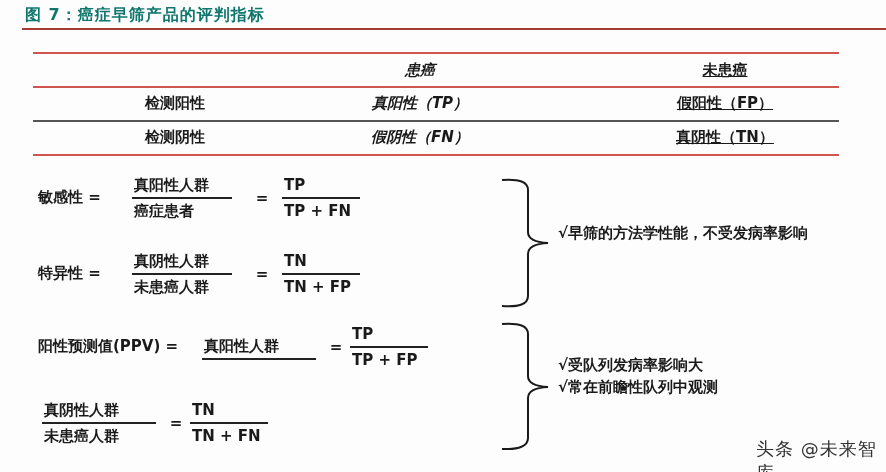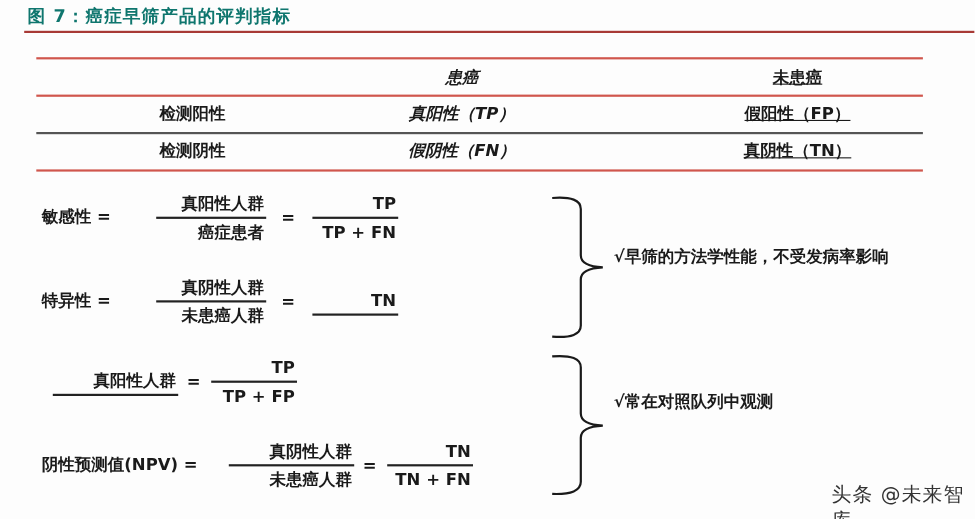--- a/index.html
+++ b/index.html
@@ -24,21 +24,21 @@
     }
     .c0 { left: 80px; width: 190px; }
     .c1 { left: 330px; width: 180px; font-style: italic; }
     .c2 { left: 640px; width: 170px; text-decoration: underline; }
 
     .formula {
       position: absolute; display: flex; align-items: center;
       font-weight: bold; font-size: 15px; color: #1a1a1a; white-space: nowrap;
     }
     .label { text-align: left; }
-    .frac { display: flex; flex-direction: column; align-items: flex-end; }
+    .frac { display: flex; flex-direction: column; align-items: flex-start; }
     .frac .num, .frac .den { padding: 0 2px; height: 24px; line-height: 24px; text-align: center; }
     .frac .bar { height: 1.5px; background: #222; }
     .eq { text-align: center; }
 
     .brace { position: absolute; }
     .notes {
       position: absolute; font-size: 15px; font-weight: bold; color: #1a1a1a; line-height: 22px;
       white-space: nowrap;
     }
     .watermark {
@@ -90,38 +90,39 @@
   <span class="label" style="width:82px">特异性 =</span>
   <div class="frac" style="width:110px; margin-left:12px">
     <span class="num">真阴性人群</span>
     <div class="bar" style="width:100px"></div>
     <span class="den">未患癌人群</span>
   </div>
   <span class="eq" style="width:40px">=</span>
   <div class="frac" style="width:80px">
     <span class="num">TN</span>
     <div class="bar" style="width:78px"></div>
+    <span class="den">TN + FP</span>
   </div>
 </div>
 
 <div class="formula" style="left:38px; top:322px;">
+  <span class="label" style="width:160px">阳性预测值(PPV) =</span>
   <div class="frac" style="width:120px; margin-left:4px">
     <span class="num">真阳性人群</span>
     <div class="bar" style="width:114px"></div>
   </div>
   <span class="eq" style="width:28px">=</span>
   <div class="frac" style="width:80px">
     <span class="num">TP</span>
     <div class="bar" style="width:78px"></div>
     <span class="den">TP + FP</span>
   </div>
 </div>
 
 <div class="formula" style="left:38px; top:398px;">
-  <span class="label" style="width:160px">阴性预测值(NPV) =</span>
   <div class="frac" style="width:120px; margin-left:4px">
     <span class="num">真阴性人群</span>
     <div class="bar" style="width:114px"></div>
     <span class="den">未患癌人群</span>
   </div>
   <span class="eq" style="width:28px">=</span>
   <div class="frac" style="width:80px">
     <span class="num">TN</span>
     <div class="bar" style="width:78px"></div>
     <span class="den">TN + FN</span>
@@ -132,16 +133,17 @@
   <path d="M2,4 Q28,2 28,14 L28,56 Q28,66 48,67 Q28,68 28,78 L28,120 Q28,132 2,130" fill="none" stroke="#1a1a1a" stroke-width="2"></path>
 </svg>
 <svg class="brace" style="left:500px; top:320px;" width="60" height="134">
   <path d="M2,4 Q28,2 28,14 L28,56 Q28,66 48,67 Q28,68 28,78 L28,118 Q28,130 2,129" fill="none" stroke="#1a1a1a" stroke-width="2"></path>
 </svg>
 
 <div class="notes" style="left:558px; top:222px;">
   <div>√早筛的方法学性能，不受发病率影响</div>
 </div>
 <div class="notes" style="left:558px; top:354px;">
-  <div>√常在对照队列中观测</div>
+  <div>√受队列发病率影响大</div>
+  <div>√常在前瞻性队列中观测</div>
 </div>
 
 <div class="watermark">头条 @未来智库</div>
 
 </body></html>

